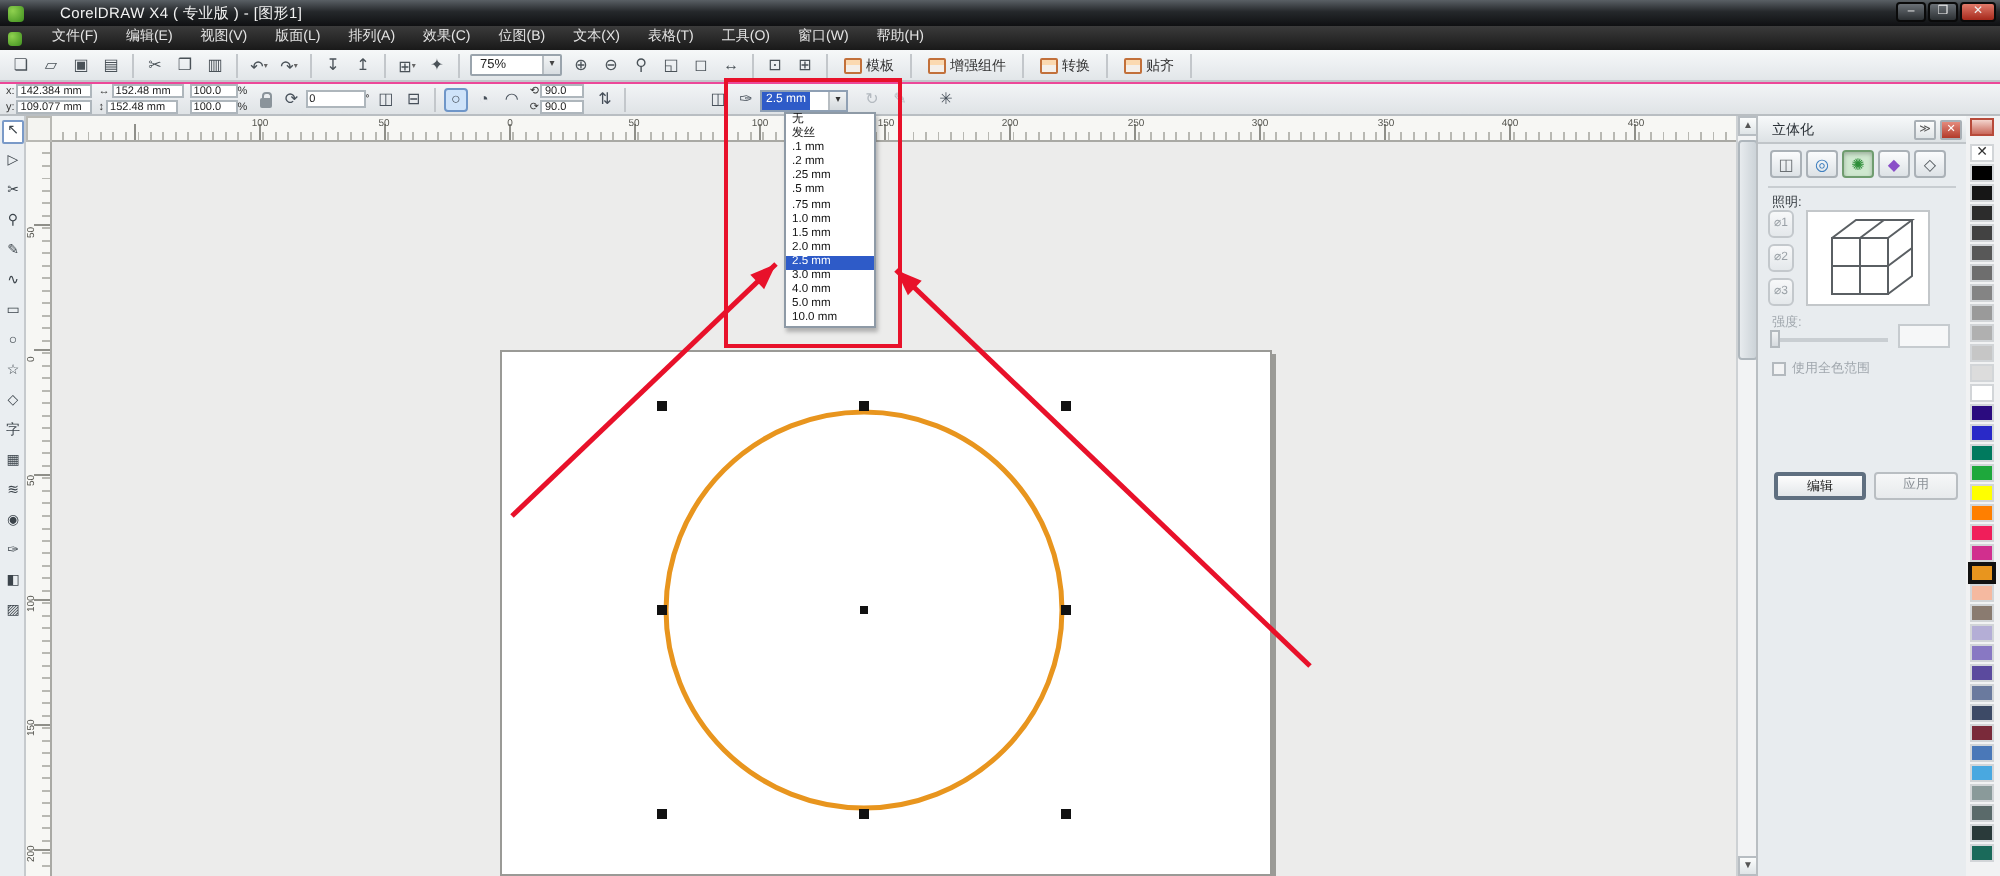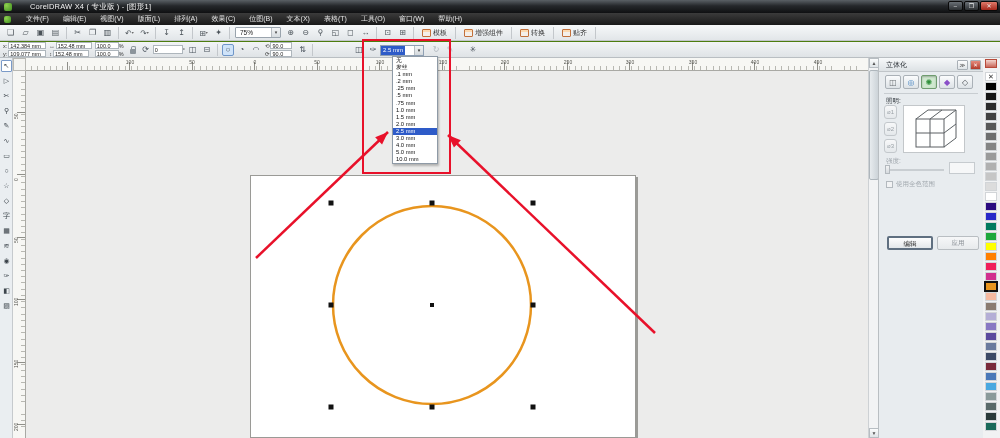--- a/index.html
+++ b/index.html
@@ -1,17 +1,17 @@
 <!DOCTYPE html>
 <html><head>
 <meta charset="utf-8">
 <style>
   * { margin:0; padding:0; box-sizing:border-box; }
   html,body { width:1000px; height:438px; overflow:hidden; font-family:"Liberation Sans","DejaVu Sans",sans-serif; }
-  #app { position:relative; width:1000px; height:374px; background:#4d7c0f; }
+  #app { position:relative; width:1000px; height:374px; background:#ec4899; }
 
   
   #titlebar { position:absolute; left:0; top:0; width:1000px; height:13px;
     background:linear-gradient(#5a6065,#25282b 45%,#0f1012); display:flex; align-items:center; }
   #title-icon { width:8px; height:8px; margin-left:4px; border-radius:2px;
     background:radial-gradient(circle at 30% 30%, #8fd14f, #3f8f1f); }
   #title-text { color:#f2f2f2; font-size:7.5px; margin-left:18px; letter-spacing:.2px; }
   .winbtns { position:absolute; right:2px; top:1px; display:flex; gap:1px; }
   .winbtn { width:15px; height:10px; border:1px solid #0a0a0a; border-radius:2px;
     background:linear-gradient(#6a7076,#2c3033); color:#eee; font-size:6px; line-height:8px; text-align:center; }

